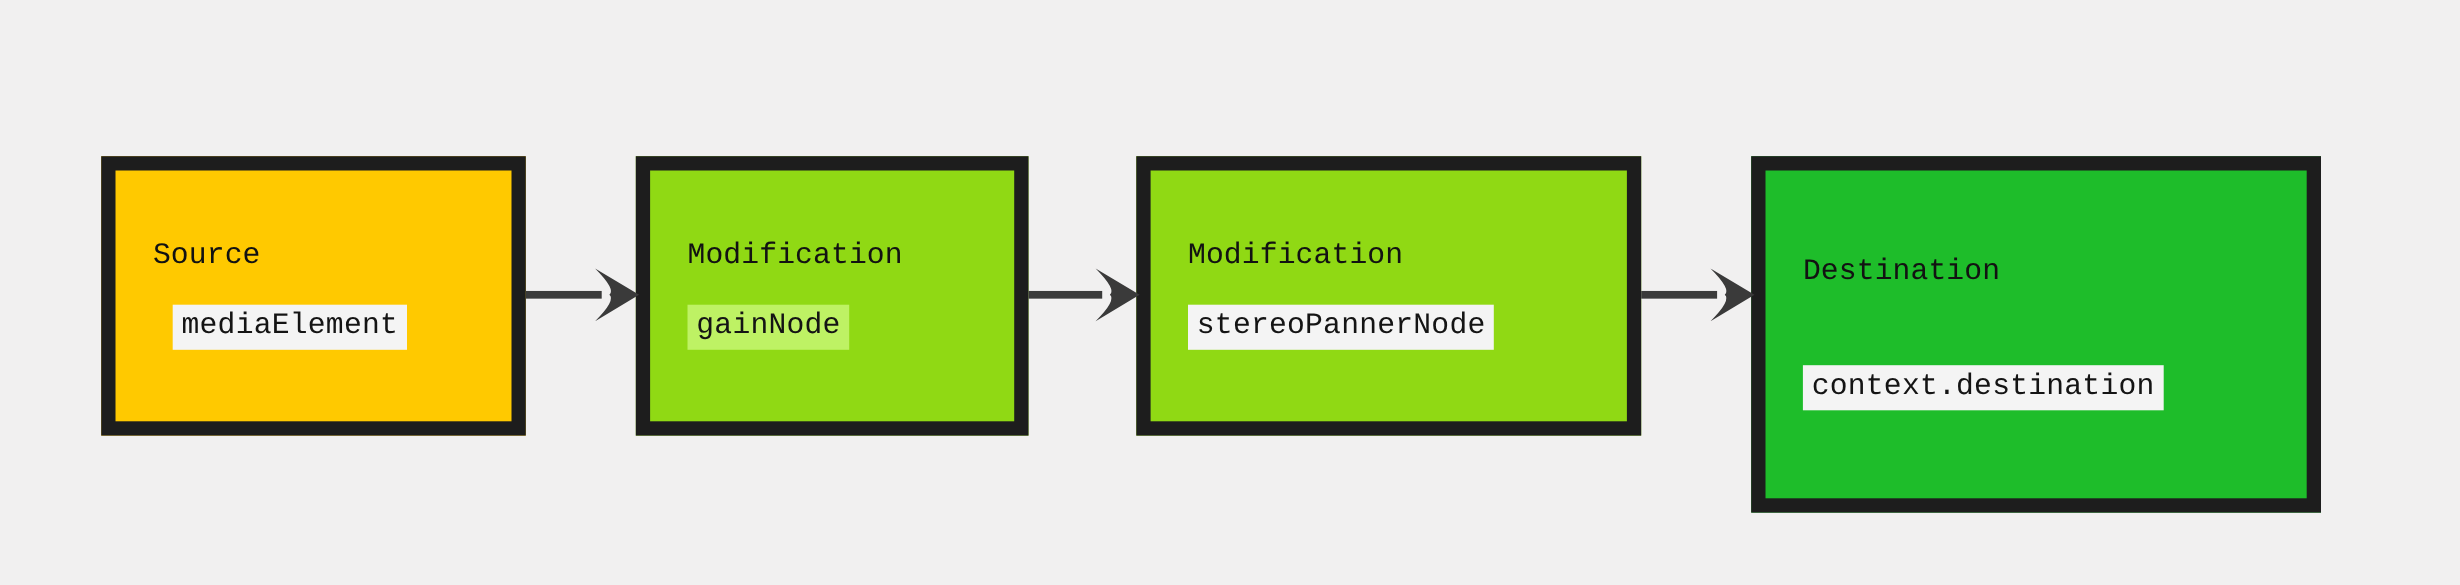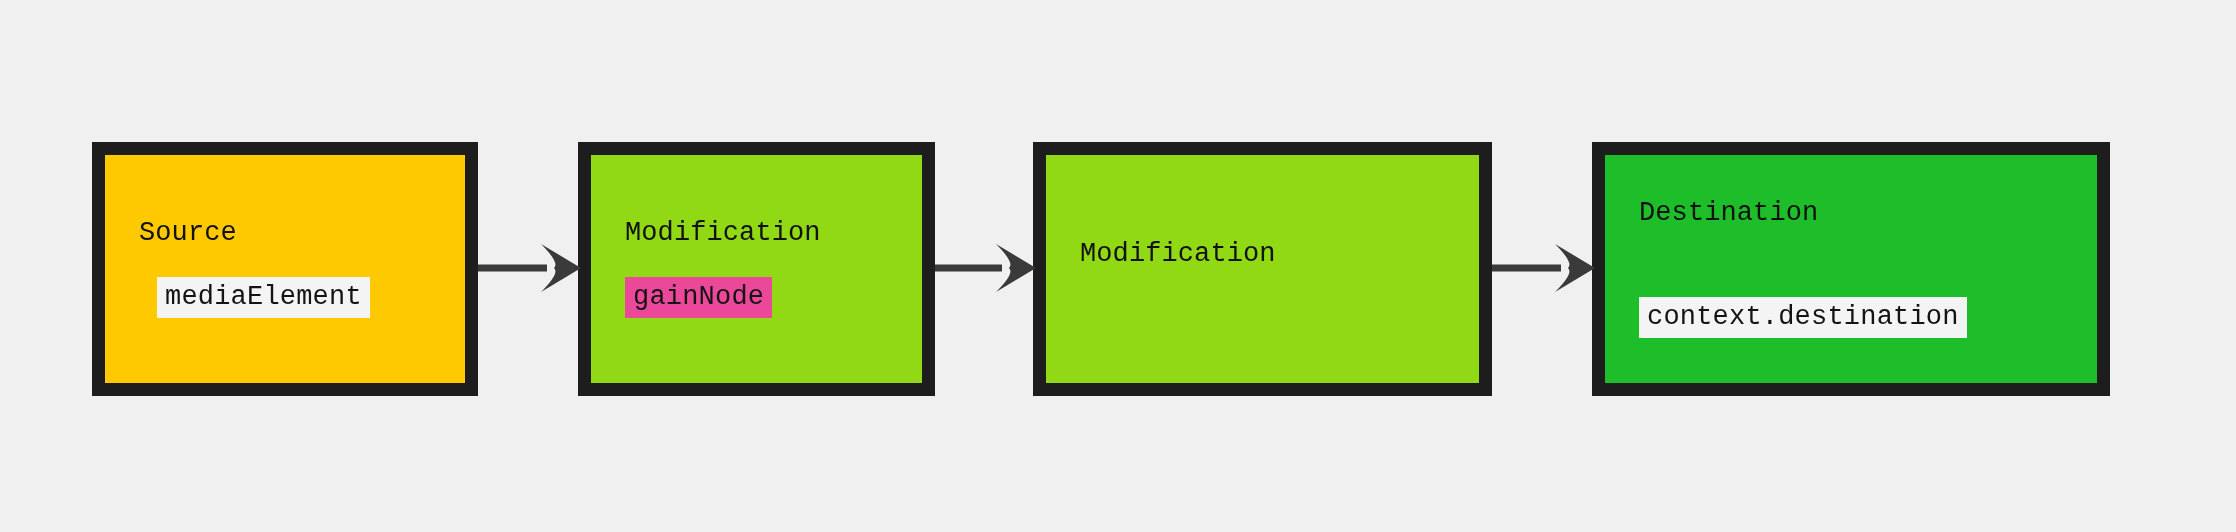--- a/index.html
+++ b/index.html
@@ -72,31 +72,32 @@
   <div class="node" style="left: 92px; top: 142px; width: 386px; height: 254px; background: rgb(255, 201, 0); border-color: rgb(29, 29, 29);">
     <div class="node-inner">
       <div class="node-title">Source</div>
       <div class="node-code" style="background: rgb(244, 244, 244); margin-left: 18px;">mediaElement</div>
     </div>
   </div>
 
   <div class="node" style="left: 578px; top: 142px; width: 357px; height: 254px; background: rgb(144, 217, 20); border-color: rgb(29, 29, 29);">
     <div class="node-inner">
       <div class="node-title">Modification</div>
-      <div class="node-code" style="background: #ec4899;">gainNode</div>
+      <div class="node-code" style="background: #bef264;">gainNode</div>
     </div>
   </div>
 
   <div class="node" style="left: 1033px; top: 142px; width: 459px; height: 254px; background: rgb(144, 217, 20); border-color: rgb(29, 29, 29);">
     <div class="node-inner">
       <div class="node-title">Modification</div>
+      <div class="node-code" style="background: rgb(244, 244, 244);">stereoPannerNode</div>
     </div>
   </div>
 
-  <div class="node" style="left: 1592px; top: 142px; width: 518px; height: 254px; background: rgb(30, 189, 42); border-color: rgb(29, 29, 29);">
+  <div class="node" style="left: 1592px; top: 142px; width: 518px; height: 324px; background: rgb(30, 189, 42); border-color: rgb(29, 29, 29);">
     <div class="node-inner">
       <div class="node-title">Destination</div>
       <div class="node-code" style="background: rgb(244, 244, 244); margin-top: 40px;">context.destination</div>
     </div>
   </div>
 
   <svg class="arrow" width="106" height="56" viewBox="0 0 106 56" style="left: 478px; top: 240px;">
       <rect x="0" y="24.5" width="69" height="7" fill="#3a3a3a"></rect>
       <path d="M 103 28 L 63 4 Q 82 23 76 28 Q 82 33 63 52 Z" fill="#3a3a3a"></path>
     </svg>

